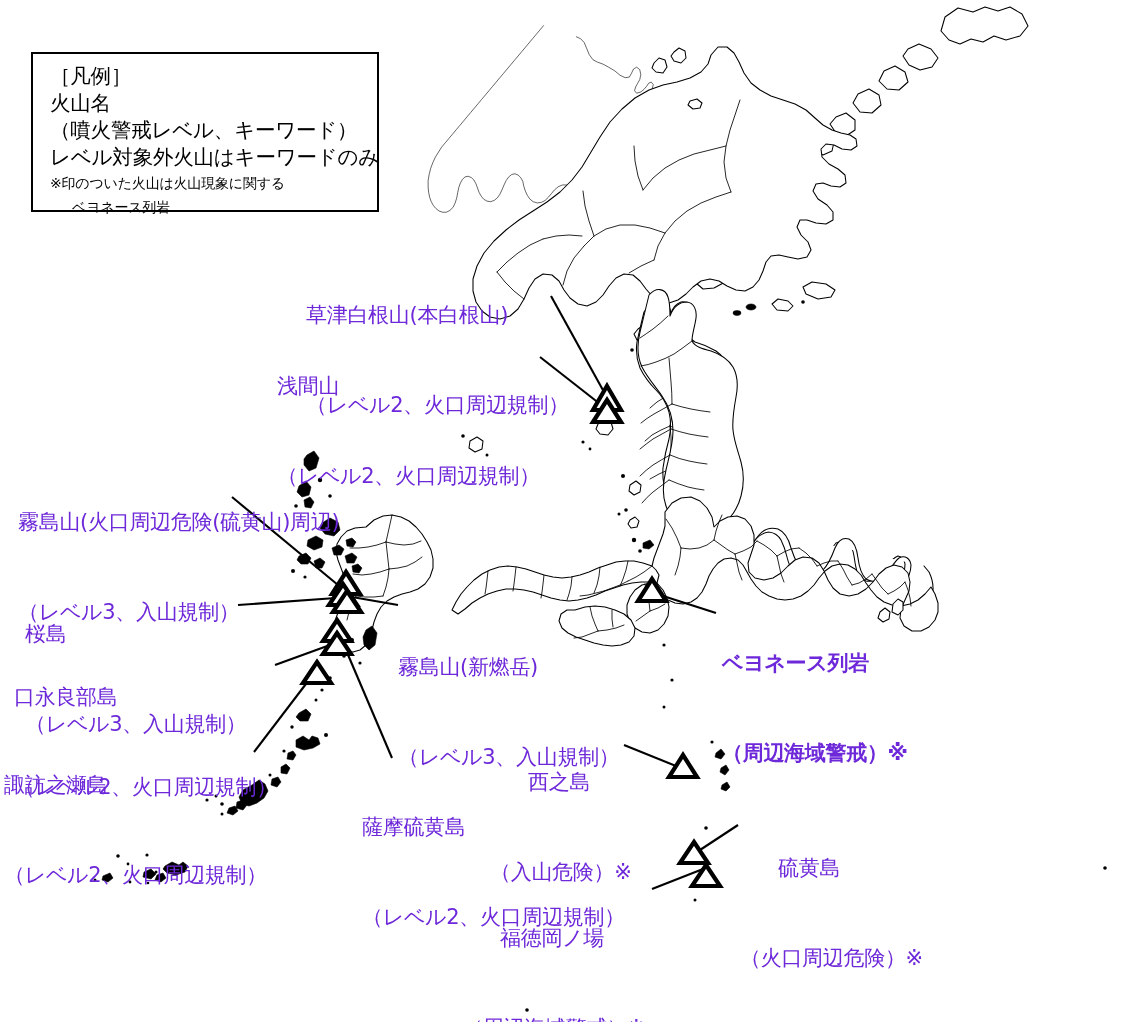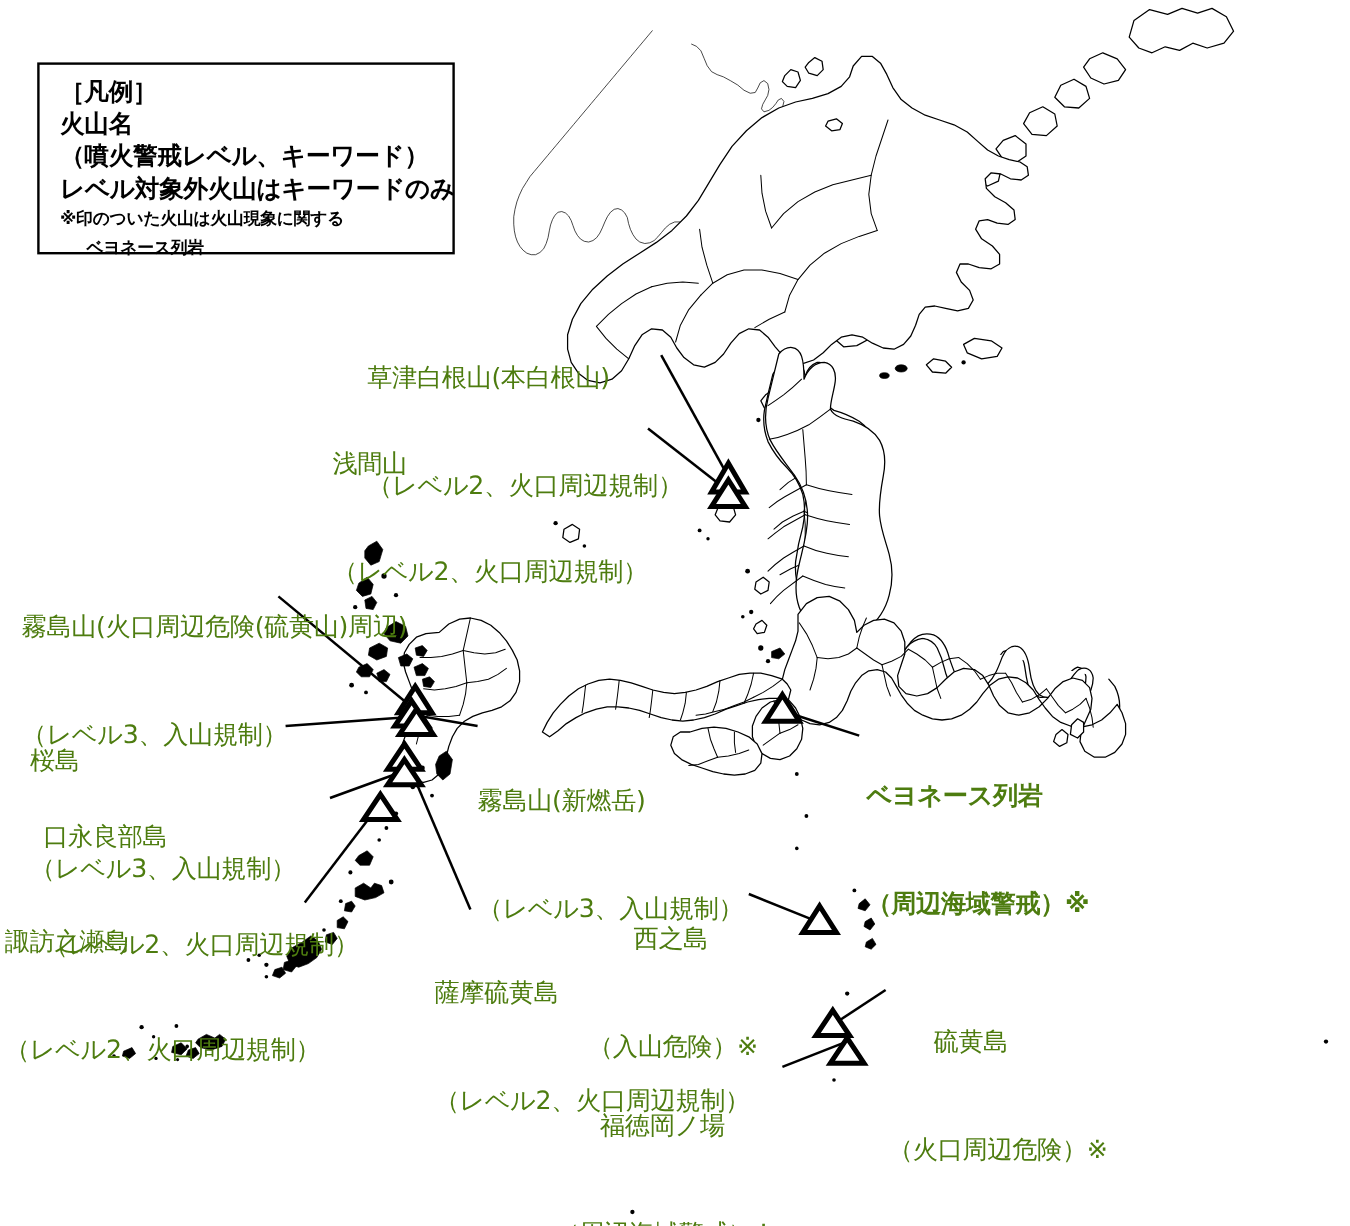--- a/index.html
+++ b/index.html
@@ -69,37 +69,36 @@
     border: 2px solid #000000;
     background: #ffffff;
     box-sizing: border-box;
     padding: 9px 0 0 17px;
   }
   .legend-line {
     font-size: 20.5px;
     line-height: 27px;
     white-space: pre;
     letter-spacing: -0.2px;
-    font-weight: bold;
   }
   .legend-line.small {
     font-size: 14px;
     line-height: 24px;
   }
   .legend-line.indent {
     padding-left: 22px;
   }
   
   .callout {
     position: absolute;
     white-space: pre;
     font-size: 21px;
     line-height: 30px;
     letter-spacing: -0.3px;
-    color: #4d7c0f;
+    color: #6d28d9;
   }
   .callout .ln {
     display: block;
     white-space: pre;
   }
   .callout.indent-first .ln:first-child {
     padding-left: 38px;
   }
 </style>
 </head>
@@ -934,21 +933,21 @@
   <div class="callout" style="left:25px; top:559px;">
     <span class="ln">桜島</span>
     <span class="ln">（レベル3、入山規制）</span>
   </div>
 
   <div class="callout" style="left:398px; top:592px;">
     <span class="ln">霧島山(新燃岳)</span>
     <span class="ln">（レベル3、入山規制）</span>
   </div>
 
-  <div class="callout" style="left:36px; top:622px;">
+  <div class="callout" style="left:14px; top:622px;">
     <span class="ln">口永良部島</span>
     <span class="ln">（レベル2、火口周辺規制）</span>
   </div>
 
   <div class="callout" style="left:362px; top:752px;">
     <span class="ln">薩摩硫黄島</span>
     <span class="ln">（レベル2、火口周辺規制）</span>
   </div>
 
   <div class="callout" style="left:4px; top:710px;">

